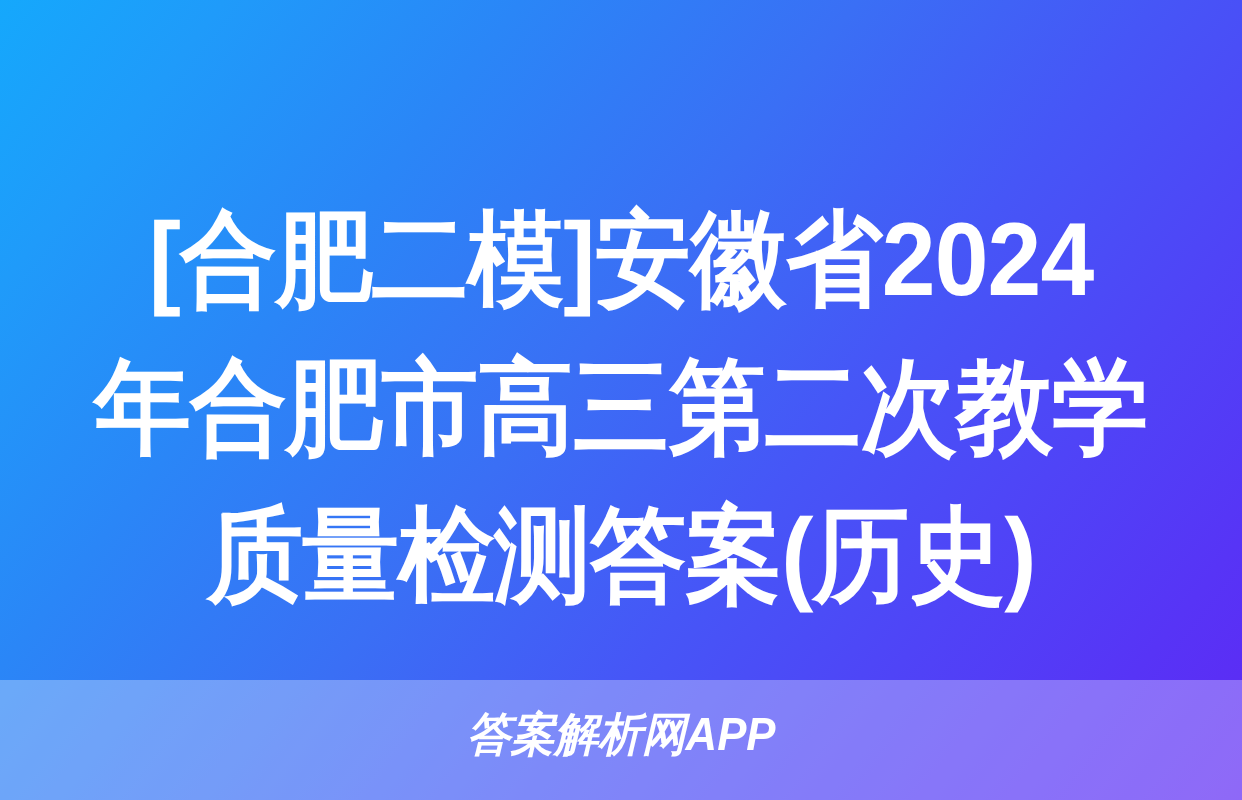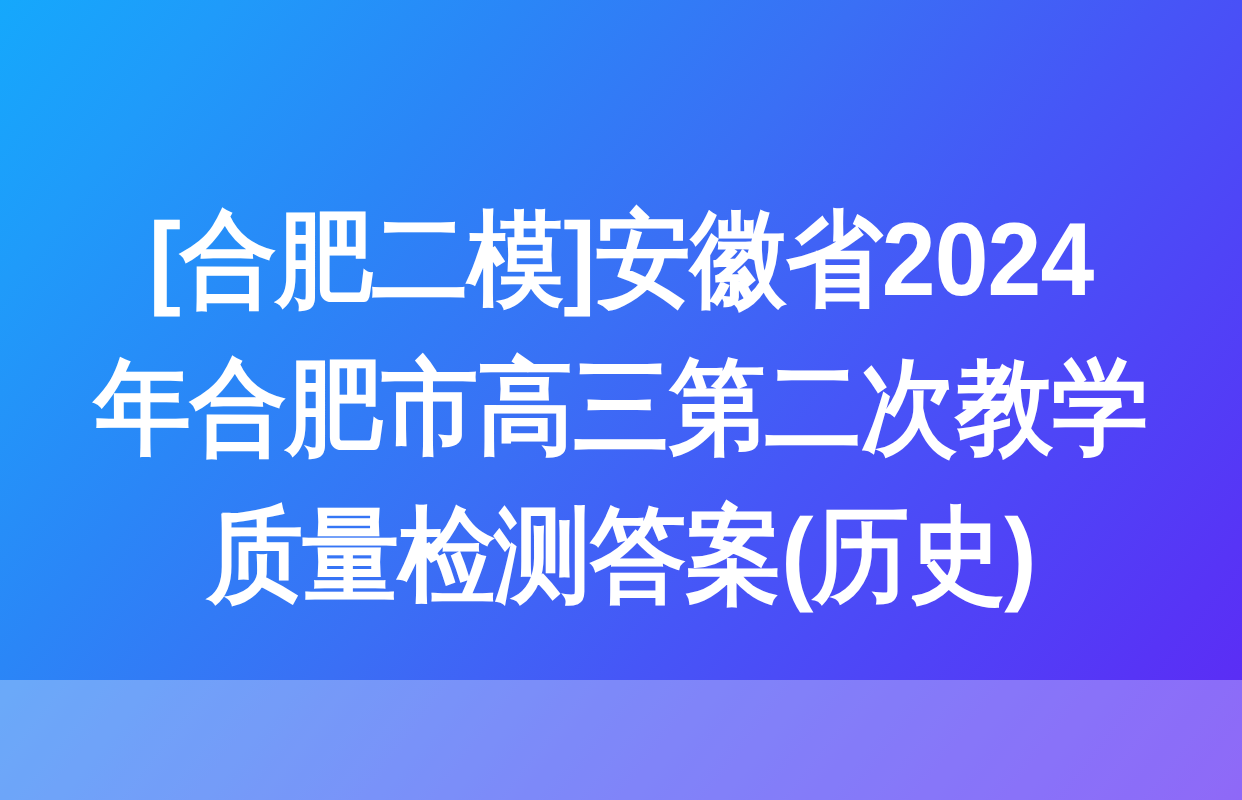--- a/index.html
+++ b/index.html
@@ -97,14 +97,17 @@
 <div id="poster">
 
   <div id="title-block">
     <span class="title-line">[合肥二模]安徽省2024</span>
     <span class="title-line">年合肥市高三第二次教学</span>
     <span class="title-line">质量检测答案(历史)</span>
   </div>
 
   <div id="bottom-band"></div>
 
+  <div id="footer-mark">
+    <span class="mark-text">答案解析网APP</span>
+  </div>
 
 </div>
 
 </body></html>

